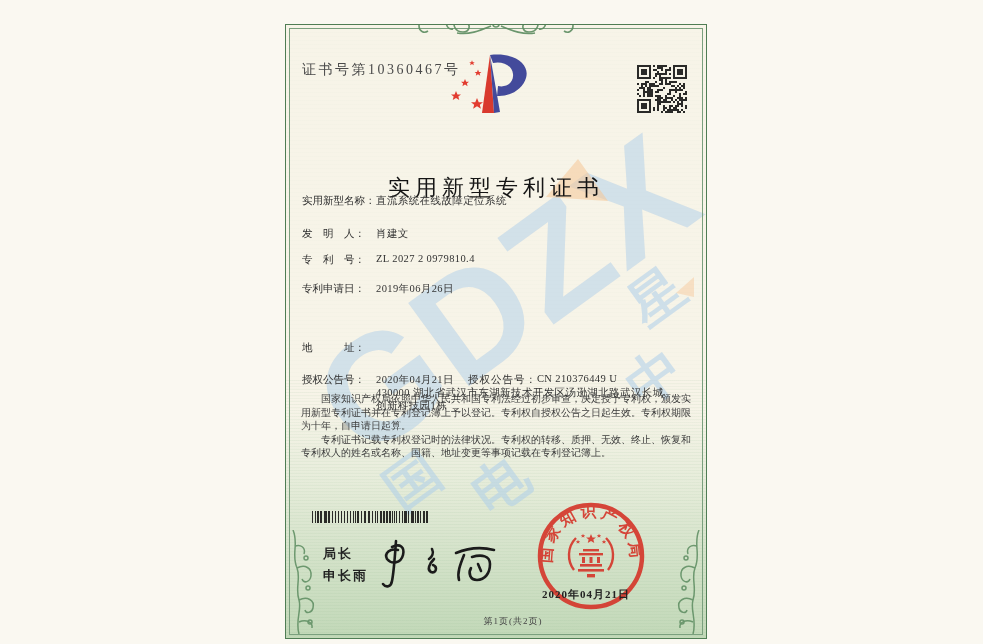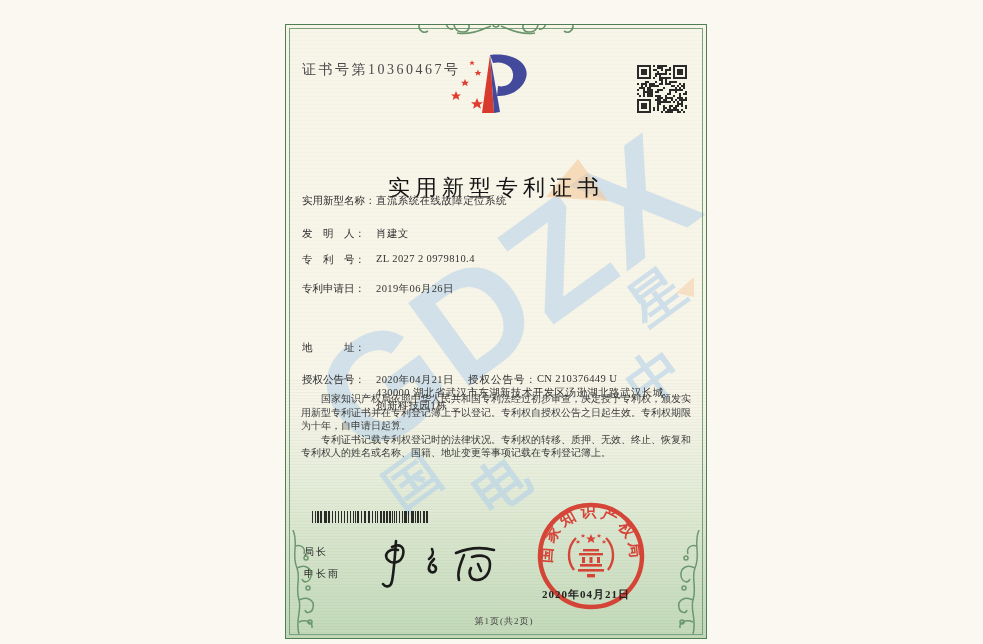--- a/index.html
+++ b/index.html
@@ -31,28 +31,28 @@
          font-size:22px;font-weight:normal;letter-spacing:5px;color:#151515;margin-top:40px;}
   .row{position:absolute;left:16px;z-index:3;font-size:10.5px;color:#333;white-space:nowrap;}
   .row .lbl{display:inline-block;width:74px;white-space:nowrap;vertical-align:top;color:#2e2e2e;}
   .row .val{letter-spacing:.4px;vertical-align:top;margin-top:45px;}
   .row .val-wrap{display:inline-block;width:298px;white-space:normal;line-height:13px;vertical-align:top;}
   .pair2{display:inline-block;margin-left:14px;}
   .pair2 .lbl2{letter-spacing:1px;color:#2e2e2e;text-align:center;}
   .body-text{position:absolute;left:15px;top:367px;width:390px;z-index:3;
              font-size:10px;line-height:13.5px;color:#3b3b3b;}
   .body-text p{margin:0;text-indent:2em;}
-  .signoff{position:absolute;z-index:3;left:18px;
+  .signoff{position:absolute;z-index:3;left:37px;
            font-family:"Liberation Sans","DejaVu Sans",sans-serif;
-           font-size:10px;font-weight:normal;letter-spacing:2px;color:#222;}
+           font-size:13px;font-weight:bold;letter-spacing:2px;color:#222;}
   .sig-svg{position:absolute;left:86px;top:512px;z-index:3;}
   .seal-svg{position:absolute;left:248px;top:474px;z-index:3;opacity:.92;}
   .seal-date{position:absolute;left:256px;top:562px;width:140px;z-index:4;
              font-size:11px;font-weight:bold;letter-spacing:1px;color:#222;}
-  .footer-page{position:absolute;left:8px;top:590px;width:100%;text-align:center;z-index:3;
+  .footer-page{position:absolute;left:17px;top:590px;width:100%;text-align:center;z-index:3;
                font-size:9px;letter-spacing:1px;color:#444;}
   .barcode{position:absolute;left:26px;top:486px;z-index:3;}
   .qr{position:absolute;left:351px;top:40px;z-index:3;}
   .logo{position:absolute;left:158px;top:26px;z-index:3;}
   .ornament-top{position:absolute;left:50%;top:-17px;transform:translateX(-50%);z-index:7;}
   .flourish{position:absolute;bottom:3px;z-index:5;opacity:.85;}
   .flourish.left{left:3px;}
   .flourish.right{right:3px;transform:scaleX(-1);}
 </style>
 </head>

